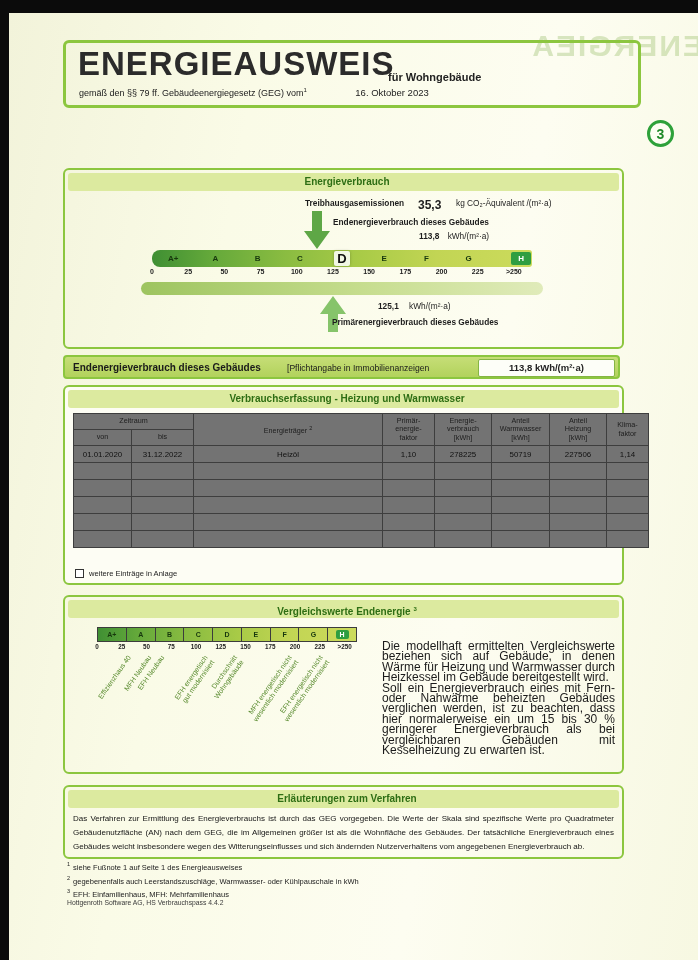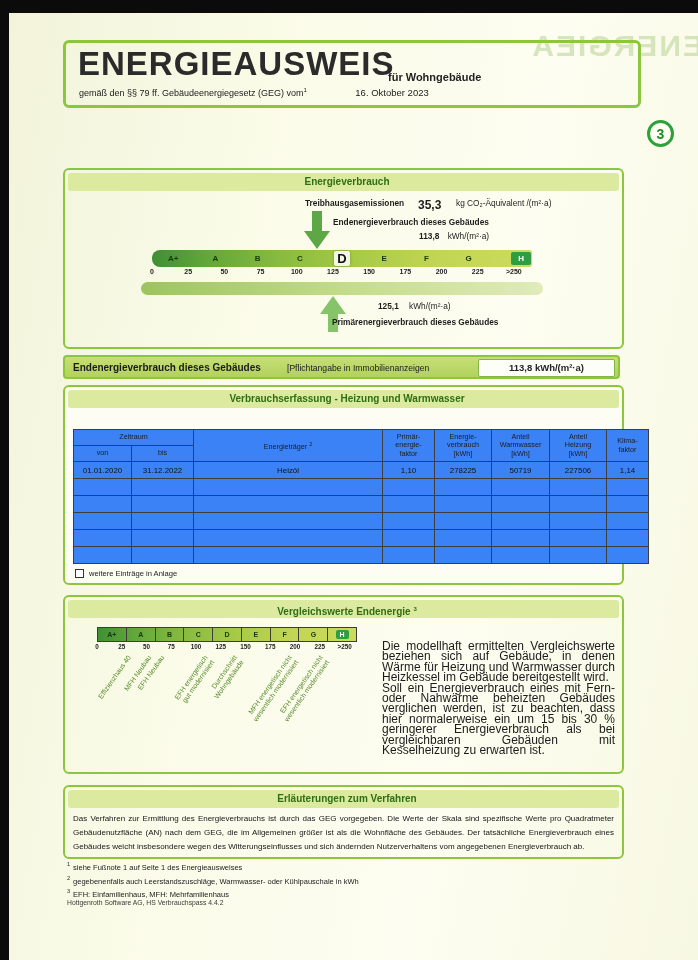--- a/index.html
+++ b/index.html
@@ -94,21 +94,21 @@
   .banner-label{position:absolute;left:8px;top:5px;font-size:10px;font-weight:bold;color:#1a1a1a}
   .banner-note{position:absolute;left:222px;top:6px;font-size:8.6px;color:#1a1a1a}
   .banner-value{
     position:absolute;right:3px;top:2px;width:135px;height:16px;
     background:#fdfef8;border:1px solid #85b544;border-radius:2px;
     font-size:9.5px;font-weight:bold;line-height:16px;text-align:center;color:#222;
   }
 
   
   .table-box{left:54px;top:372px;width:557px;height:196px;background:#fdfdf4}
-  .usage-table{position:absolute;left:8px;top:42px;border-collapse:collapse;table-layout:fixed;width:535px;background:#3b82f6}
+  .usage-table{position:absolute;left:8px;top:26px;border-collapse:collapse;table-layout:fixed;width:535px;background:#737373}
   .usage-table th,.usage-table td{border:1px solid #3e3e3e;padding:0 2px;box-sizing:border-box}
   .usage-table th{font-size:7.2px;font-weight:normal;line-height:8.6px;text-align:center;white-space:pre-line;height:16px}
   .usage-table td{font-size:7.9px;text-align:center;height:17px;color:#111}
   .fn-sup{font-size:5.5px;vertical-align:super}
   .checkbox-row{position:absolute;left:10px;bottom:5px;display:flex;align-items:center;font-size:7.6px;color:#222}
   .checkbox{width:7px;height:7px;border:1px solid #333;background:#fff;margin-right:5px}
 
   
   .cmp-box{left:54px;top:582px;width:557px;height:175px}
   .cmp-wrap{position:absolute;left:32px;top:30px;width:260px}

